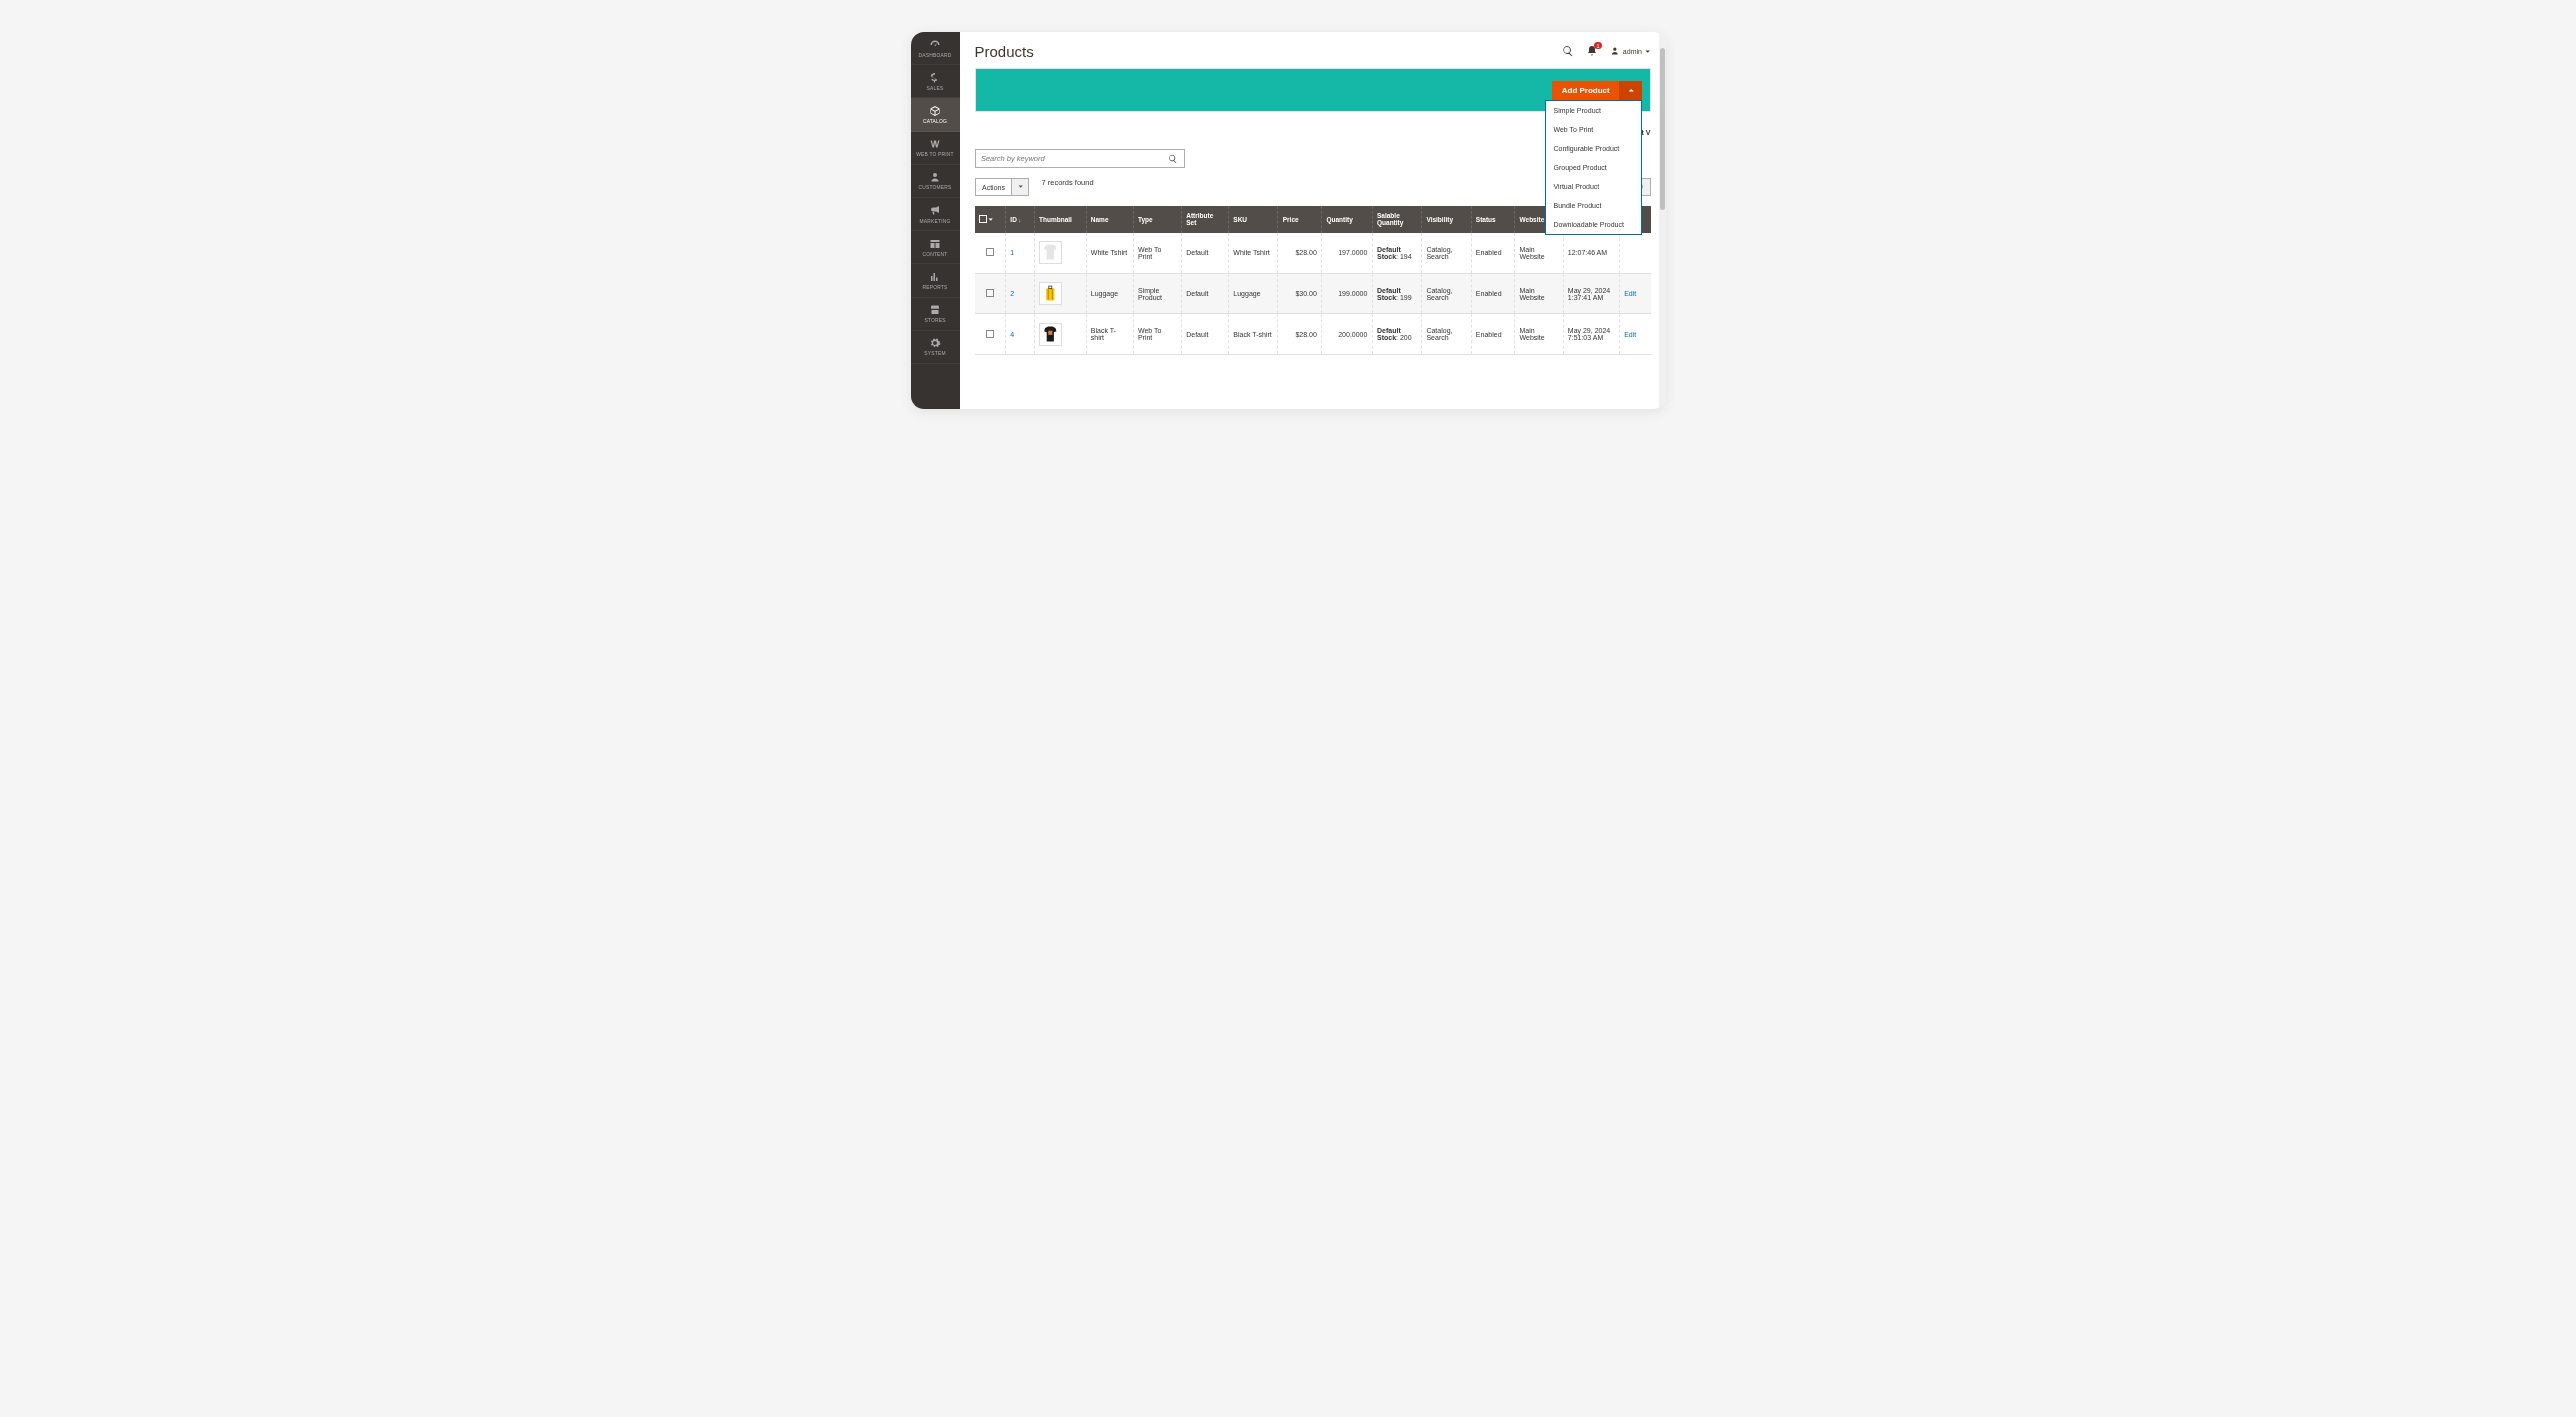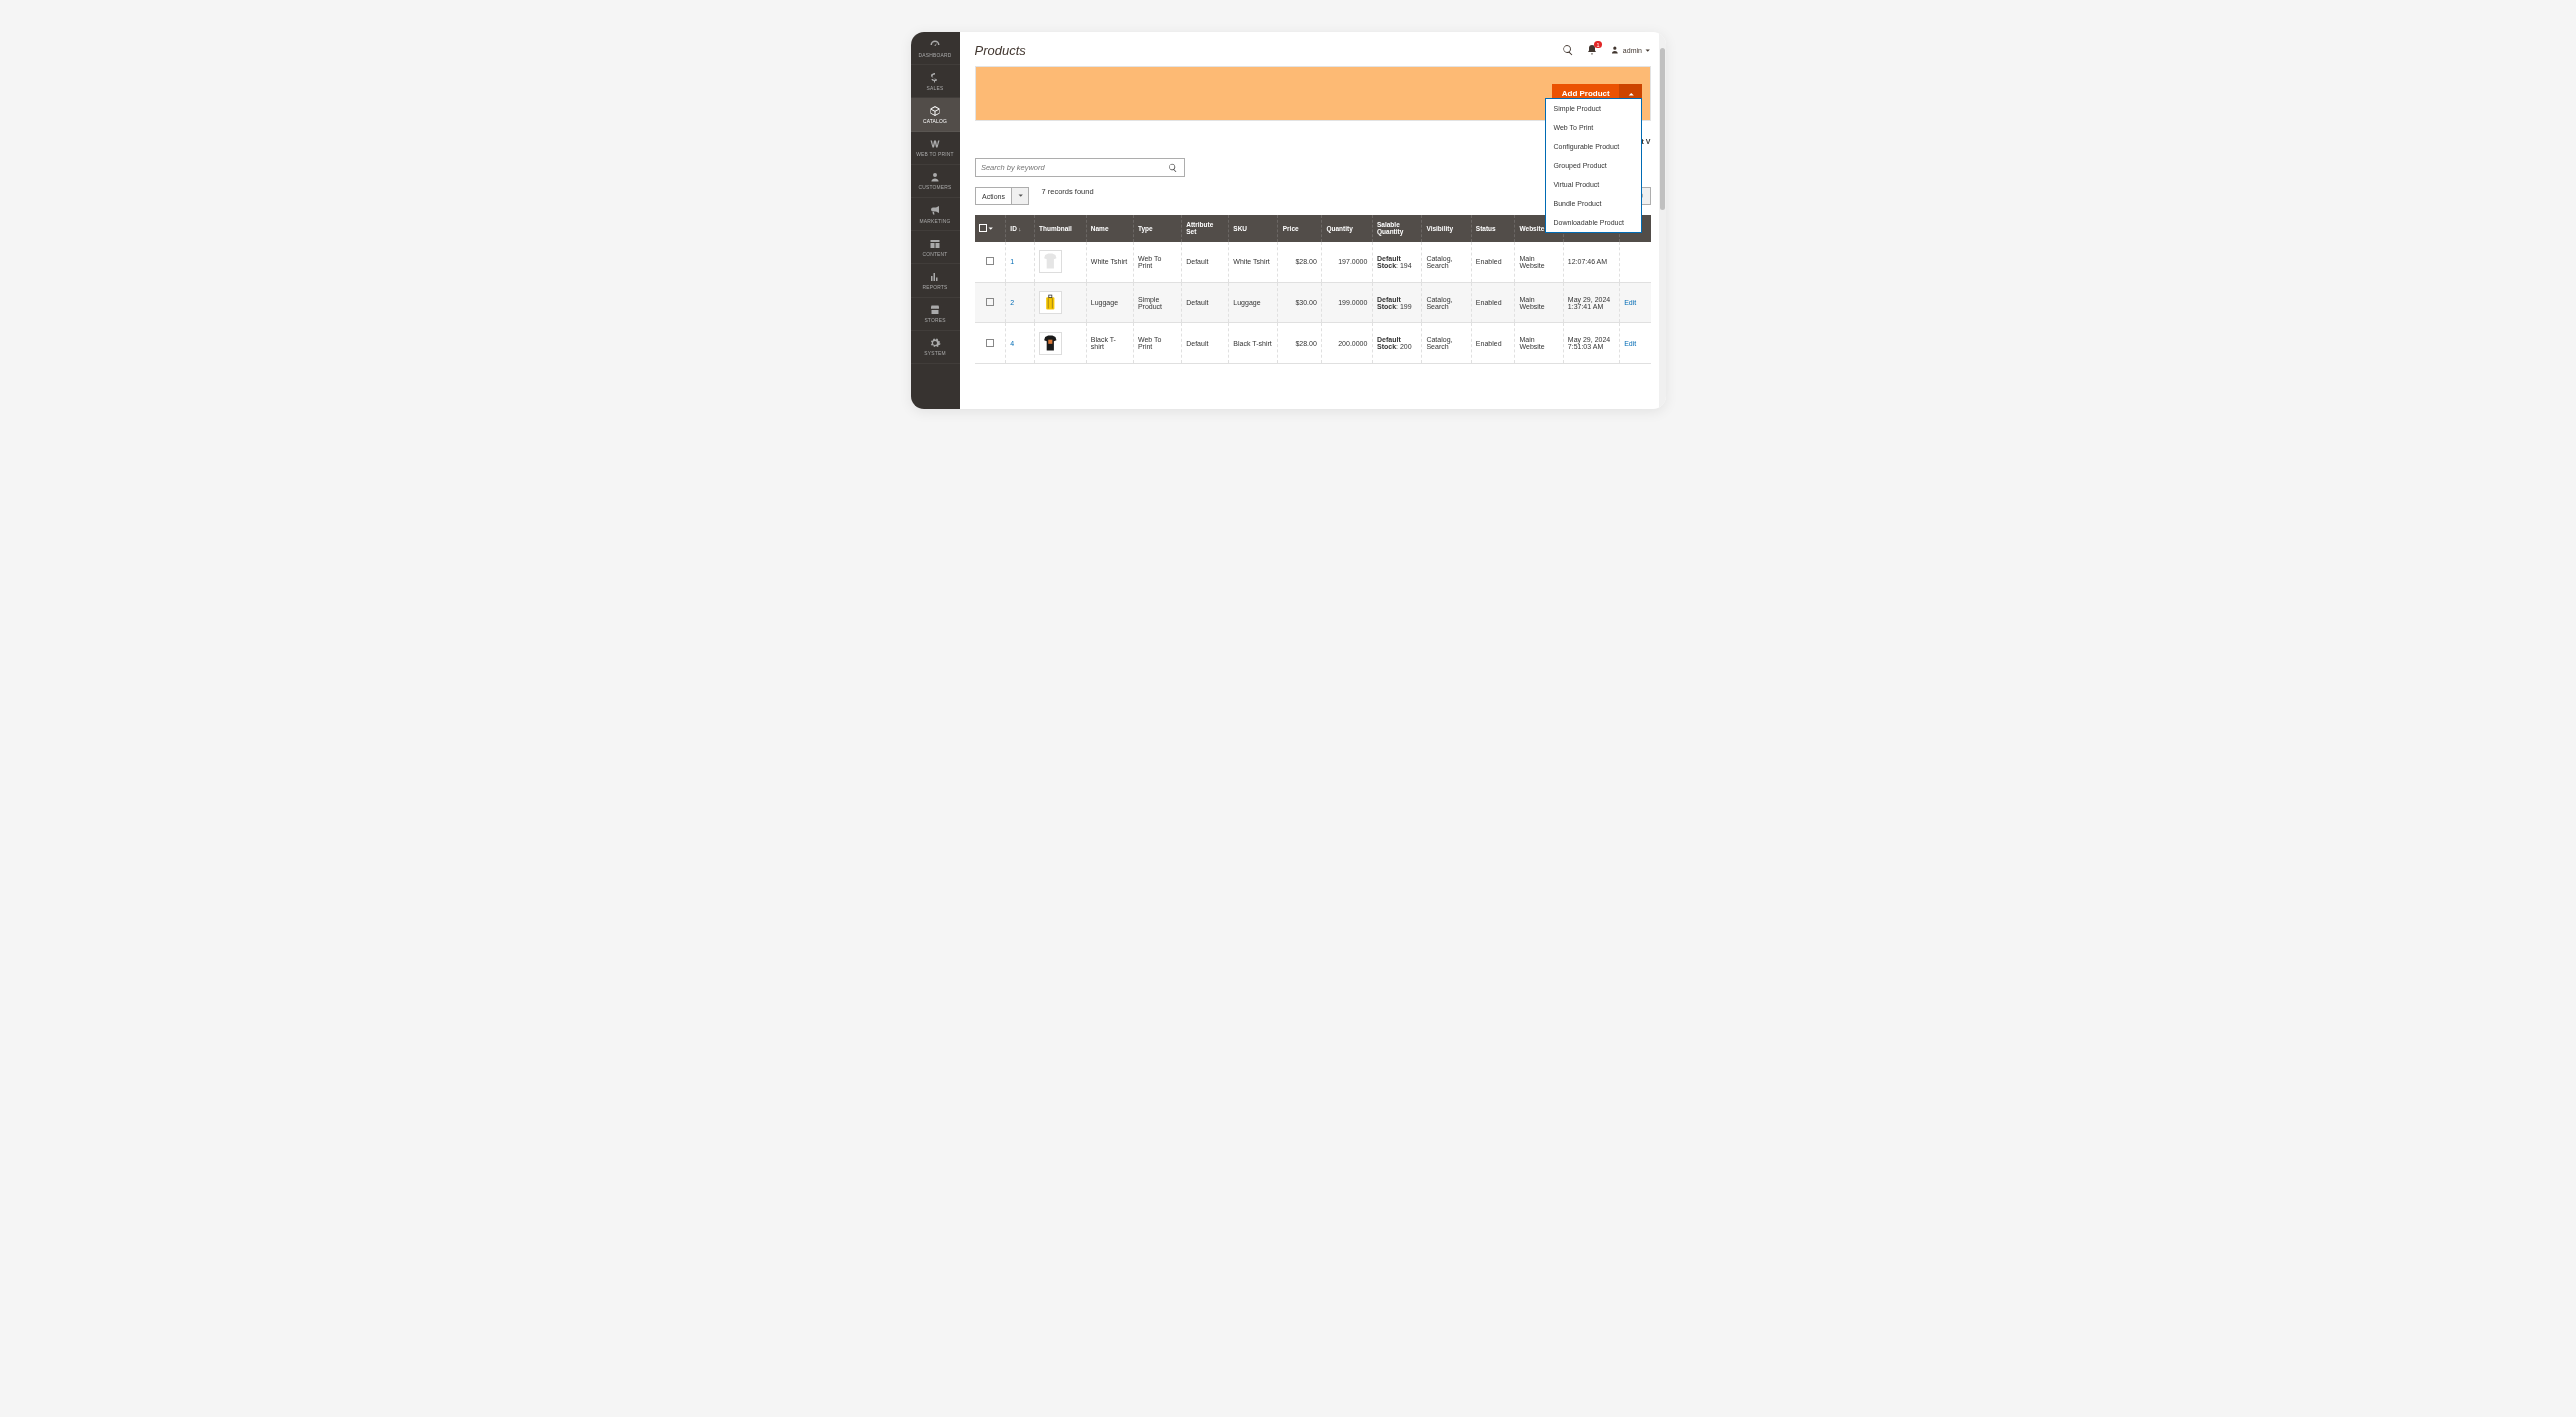--- a/index.html
+++ b/index.html
@@ -10,28 +10,28 @@
 .sidebar { width: 49px; background: #373330; display: flex; flex-direction: column; flex-shrink: 0; }
 .sidebar-item { display: flex; flex-direction: column; align-items: center; justify-content: center; padding: 6.5px 2.2px; color: #aaa; font-size: 5.4px; text-align: center; cursor: pointer; border-bottom: 0.5px solid rgba(255,255,255,0.05); }
 .sidebar-item.active { background: #524d49; color: #fff; }
 .sidebar-icon { width: 12px; height: 12px; margin-bottom: 2.2px; display: flex; align-items: center; justify-content: center; }
 .sidebar-label { font-size: 4.9px; letter-spacing: 0.2px; }
 
 
 .main { flex: 1; overflow: auto; position: relative; }
 .main-inner { padding: 10.8px 15px 21.6px 15px; min-width: 647px; }
 .header { display: flex; justify-content: space-between; align-items: center; margin-bottom: 8.6px; }
-.page-title { font-size: 13px; font-weight: 400; color: #41362f; font-style: italic; }
+.page-title { font-size: 15px; font-weight: 400; color: #41362f; }
 .header-right { display: flex; align-items: center; gap: 12px; }
 .header-icon { width: 12px; height: 12px; color: #41362f; cursor: pointer; position: relative; }
 .notif-badge { position: absolute; top: -3.2px; right: -4.3px; background: #e22626; color: #fff; font-size: 5.4px; border-radius: 4.9px; padding: 0.5px 2.7px; }
 .user-widget { display: flex; align-items: center; gap: 3.2px; cursor: pointer; font-size: 7px; color: #41362f; }
 
 
-.action-bar { background: #fdba74; border: 0.5px solid #e3e3e3; height: 55px; margin-bottom: 10.8px; display: flex; align-items: center; justify-content: flex-end; padding-right: 7.5px; position: relative; }
+.action-bar { background: #14b8a6; border: 0.5px solid #e3e3e3; height: 44px; margin-bottom: 10.8px; display: flex; align-items: center; justify-content: flex-end; padding-right: 7.5px; position: relative; }
 .add-product-group { display: flex; }
 .add-product-btn { background: #eb5202; color: #fff; padding: 5.4px 9.7px; font-size: 8px; font-weight: 600; border: none; cursor: pointer; border-right: 0.5px solid rgba(0,0,0,0.15); }
 .add-product-toggle { background: #cc4400; color: #fff; width: 21.6px; display: flex; align-items: center; justify-content: center; border: none; cursor: pointer; }
 .dropdown-menu { position: absolute; top: 31px; right: 7.5px; background: #fff; border: 1.1px solid #006bb4; width: 97px; z-index: 10; }
 .dropdown-item { padding: 6px 7.5px; font-size: 7px; color: #333; cursor: pointer; }
 
 
 .toolbar-row { display: flex; justify-content: flex-end; align-items: center; gap: 8.6px; margin-bottom: 7.5px; }
 .filters-btn { display: flex; align-items: center; gap: 3.2px; background: #fff; border: 0.5px solid #adadad; padding: 4.3px 7.5px; font-size: 7px; font-weight: 600; cursor: pointer; box-shadow: inset 0 -1.1px 0 rgba(0,0,0,0.05); }
 .view-btn { display: flex; align-items: center; gap: 3.2px; font-size: 7px; font-weight: 600; cursor: pointer; color: #333; }

